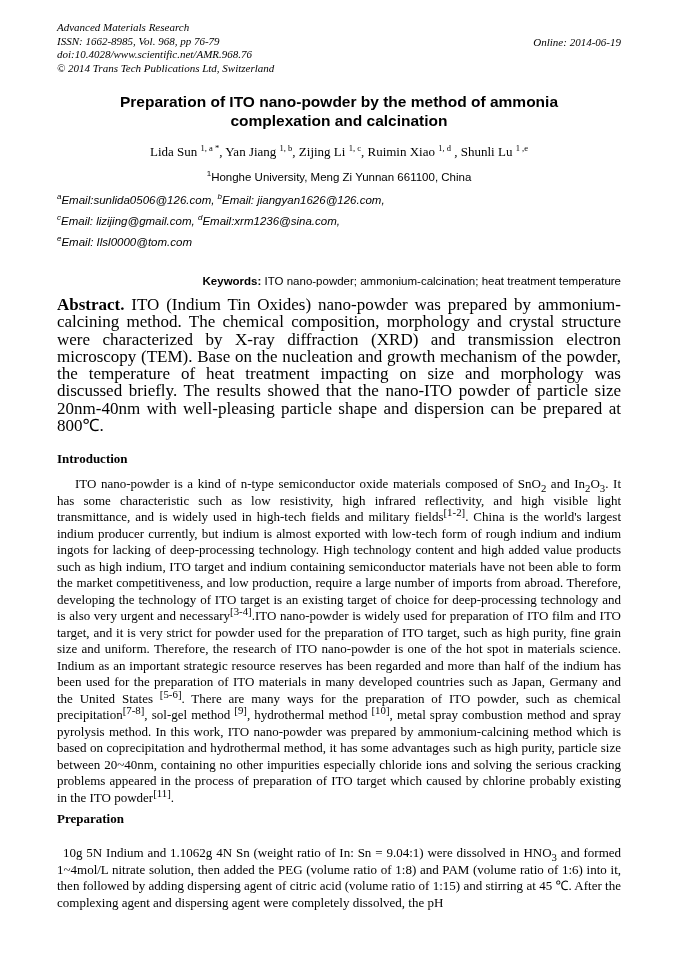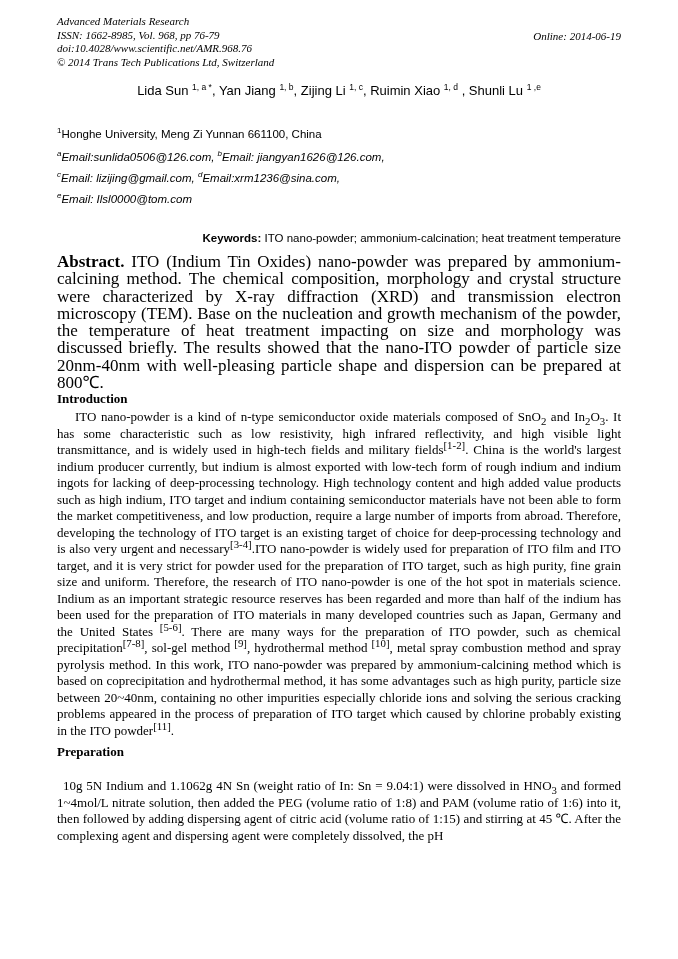--- a/index.html
+++ b/index.html
@@ -1,41 +1,41 @@
 <!DOCTYPE html>
 <html><head>
 <meta charset="utf-8">
 <style>
   html,body{margin:0;padding:0;}
   body{
     width:678px;height:959px;background:#ffffff;color:#000;
     font-family:"Liberation Serif", serif;
     -webkit-font-smoothing:antialiased;
   }
-  .page{box-sizing:border-box;width:678px;height:959px;padding:15px 57px 0 57px;overflow:hidden;}
+  .page{box-sizing:border-box;width:678px;height:959px;padding:21px 57px 0 57px;overflow:hidden;}
 
   
   .hdr{position:relative;font:italic 11px/13.5px "Liberation Serif", serif;}
   .hdr-line{white-space:nowrap;}
   .hdr-online{position:absolute;top:15px;right:0;}
 
   
   .title{
     font-family:"Liberation Sans", sans-serif;font-weight:bold;
     font-size:15.5px;line-height:19px;text-align:center;
     margin:17px auto 0 auto;max-width:470px;
   }
   .authors{
-    font-family:Liberation Sans, sans-serif;font-size:13px;line-height:17px;
+    font-family:Liberation Serif, serif;font-size:13px;line-height:17px;
     text-align:center;margin-top:13px;
   }
   .authors sup{font-size:8.5px;}
   .affil{
     font-family:"Liberation Sans", sans-serif;font-size:11.5px;line-height:14px;
-    margin-top:28px;
+    text-align:center;margin-top:10px;
   }
   .affil sup, .email sup{font-size:8px;}
   .emails{margin-top:6px;}
   .email{
     font-family:"Liberation Sans", sans-serif;font-size:11.5px;line-height:21px;
     font-style:italic;
   }
 
   
   .keywords{
@@ -43,44 +43,45 @@
     margin-top:21px;text-align:right;
   }
   .keywords b{font-weight:bold;}
 
   
   .abstract{
     font-size:17px;line-height:17.3px;text-align:justify;margin-top:7px;
   }
   .abstract b{font-weight:bold;}
   .sec-h{font-size:13px;font-weight:bold;margin:0;}
-  .sec-h.intro{}
+  .sec-h.intro{margin-top:17px;}
   .sec-h.org{margin-top:26px;}
   .sec-h.exp{margin-top:5px;}
   .para{
-    font-size:13px;line-height:16.5px;text-align:justify;margin-top:2px;
+    font-size:13px;line-height:16.5px;text-align:justify;margin-top:9px;
   }
   .para.indent{text-indent:18px;}
   .para.small-indent{text-indent:6px;margin-top:18px;}
   sup{line-height:0;}
   sub{line-height:0;}
 </style>
 </head>
 <body>
 
 <div class="page">
 
   <div class="hdr">
     <div class="hdr-line">Advanced Materials Research</div>
     <div class="hdr-line">ISSN: 1662-8985, Vol. 968, pp 76-79</div>
     <div class="hdr-line">doi:10.4028/www.scientific.net/AMR.968.76</div>
     <div class="hdr-line">© 2014 Trans Tech Publications Ltd, Switzerland</div>
     <div class="hdr-online">Online: 2014-06-19</div>
   </div>
 
+  <div class="title">Preparation of ITO nano-powder by the method of ammonia complexation and calcination</div>
 
   <div class="authors">Lida Sun <sup>1, a *</sup>, Yan Jiang <sup>1, b</sup>, Zijing Li <sup>1, c</sup>, Ruimin Xiao <sup>1, d</sup> , Shunli Lu <sup>1 ,e</sup></div>
 
   <div class="affil"><sup>1</sup>Honghe University, Meng Zi Yunnan 661100, China</div>
 
   <div class="emails">
     <div class="email"><sup>a</sup>Email:sunlida0506@126.com, <sup>b</sup>Email: jiangyan1626@126.com,</div>
     <div class="email"><sup>c</sup>Email: lizijing@gmail.com, <sup>d</sup>Email:xrm1236@sina.com,</div>
     <div class="email"><sup>e</sup>Email: Ilsl0000@tom.com</div>
   </div>

